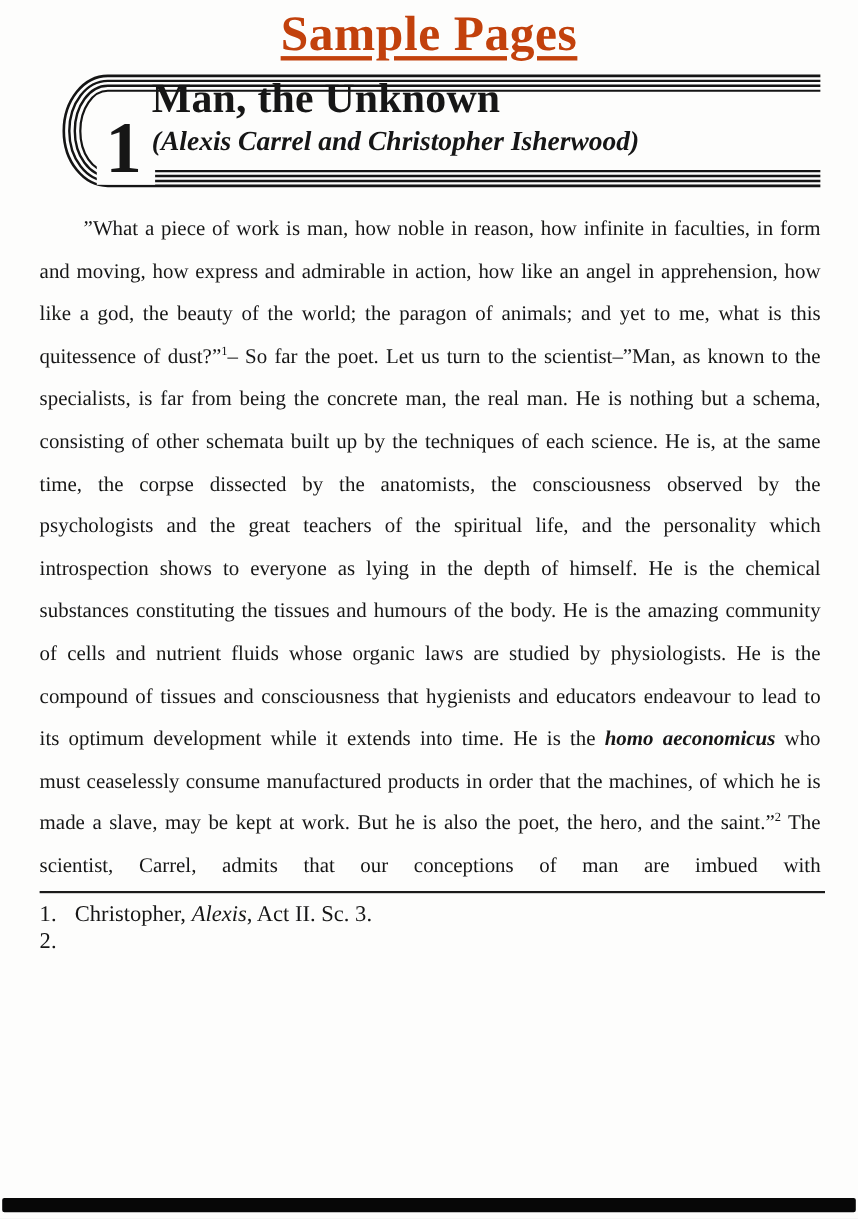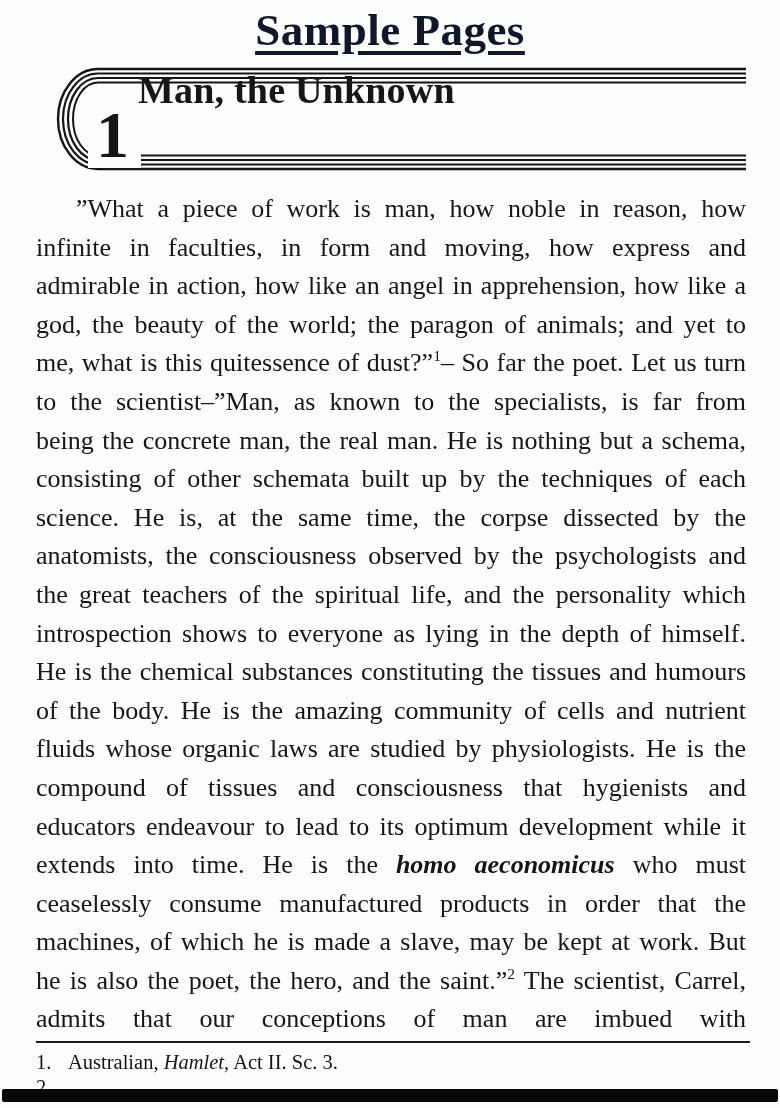--- a/index.html
+++ b/index.html
@@ -13,21 +13,21 @@
     font-family: "Liberation Serif", "DejaVu Serif", serif;
     color: #161616;
     overflow: hidden;
   }
   
   .sample-title {
     margin-top: 4px;
     text-align: center;
     font-size: 45px;
     font-weight: bold;
-    color: #0f172a;
+    color: #c2410c;
     letter-spacing: 0.5px;
   }
   .sample-title span {
     text-decoration: underline;
     text-decoration-thickness: 3.5px;
     text-underline-offset: 6px;
   }
   
   .chapter-header {
     position: relative;
@@ -63,21 +63,21 @@
     font-size: 25px;
     font-weight: bold;
     font-style: italic;
     margin-top: 3px;
   }
   
   .body-text {
     padding: 16px 34px 0 36px;
   }
   .para {
-    font-size: 26px;
+    font-size: 19px;
     line-height: 38.6px;
     text-align: justify;
     text-align-last: justify;
     text-indent: 40px;
     word-spacing: 1px;
   }
   .sup {
     font-size: 60%;
     vertical-align: super;
     line-height: 0;
@@ -116,29 +116,30 @@
   <header class="chapter-header">
     <svg class="header-lines" viewBox="0 0 710 106" preserveAspectRatio="none" aria-hidden="true">
       <path d="M 710 3 L 62 3 A 40 50 0 0 0 62 103 L 710 103" fill="none" stroke="#151515" stroke-width="2.4"></path>
       <path d="M 710 7.5 L 62 7.5 A 35 45.5 0 0 0 62 98.5 L 710 98.5" fill="none" stroke="#151515" stroke-width="2.2"></path>
       <path d="M 710 12 L 62 12 A 30 41 0 0 0 62 94 L 710 94" fill="none" stroke="#151515" stroke-width="2.2"></path>
       <path d="M 710 16.5 L 62 16.5 A 25 36.5 0 0 0 62 89.5 L 710 89.5" fill="none" stroke="#151515" stroke-width="2"></path>
     </svg>
     <div class="chapter-number">1</div>
     <div class="chapter-titles">
       <div class="chapter-title">Man, the Unknown</div>
+      <div class="chapter-subtitle">(Alexis Carrel and Christopher Isherwood)</div>
     </div>
   </header>
 
   <main class="body-text">
     <p class="para"><span>”What a piece of work is man, how noble in reason, how infinite in faculties, in form and moving, how express and admirable in action, how like an angel in apprehension, how like a god, the beauty of the world; the paragon of animals; and yet to me, what is this quitessence of dust?”</span><span class="sup">1</span><span>– So far the poet. Let us turn to the scientist–”Man, as known to the specialists, is far from being the concrete man, the real man. He is nothing but a schema, consisting of other schemata built up by the techniques of each science. He is, at the same time, the corpse dissected by the anatomists, the consciousness observed by the psychologists and the great teachers of the spiritual life, and the personality which introspection shows to everyone as lying in the depth of himself. He is the chemical substances constituting the tissues and humours of the body. He is the amazing community of cells and nutrient fluids whose organic laws are studied by physiologists. He is the compound of tissues and consciousness that hygienists and educators endeavour to lead to its optimum development while it extends into time. He is the </span><span class="bi">homo aeconomicus</span><span> who must ceaselessly consume manufactured products in order that the machines, of which he is made a slave, may be kept at work. But he is also the poet, the hero, and the saint.”</span><span class="sup">2</span><span> The scientist, Carrel, admits that our conceptions of man are imbued with</span></p>
   </main>
 
   <div class="fn-rule"></div>
 
   <section class="footnotes">
-    <div class="fn"><span class="fn-num">1.</span><span><span>Australian, </span><span class="it">Hamlet</span><span>, Act II. Sc. 3.</span></span></div>
+    <div class="fn"><span class="fn-num">1.</span><span><span>Christopher, </span><span class="it">Alexis</span><span>, Act II. Sc. 3.</span></span></div>
     <div class="fn"><span class="fn-num">2.</span></div>
   </section>
 
   <div class="bottom-bar"></div>
 
 </div>
 
 </body></html>

